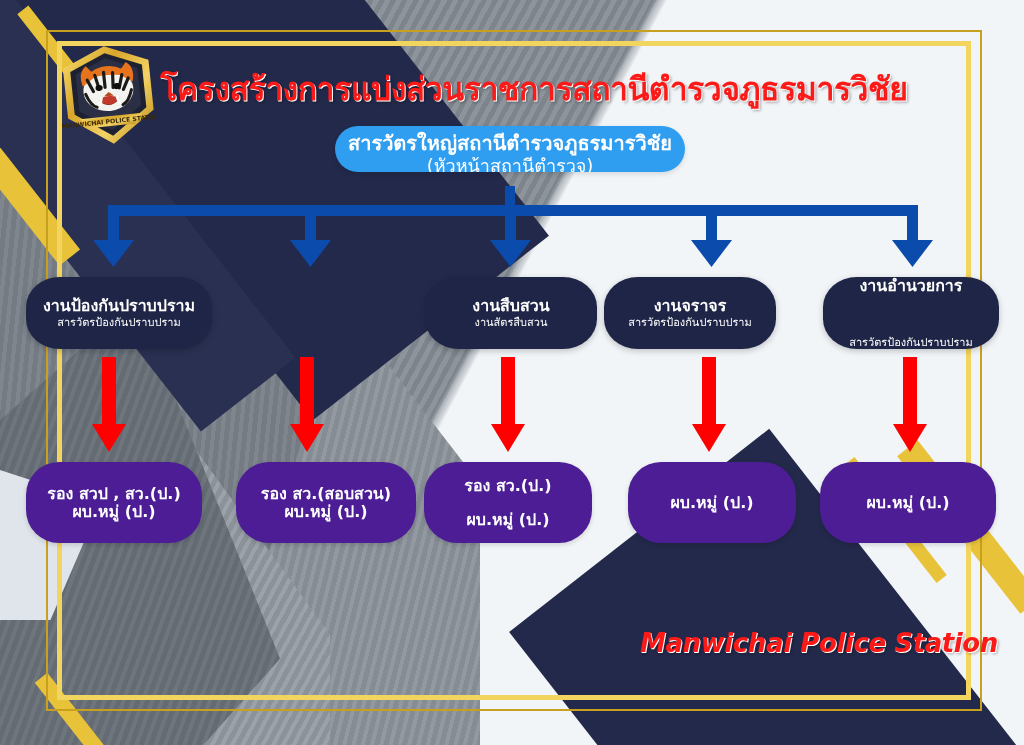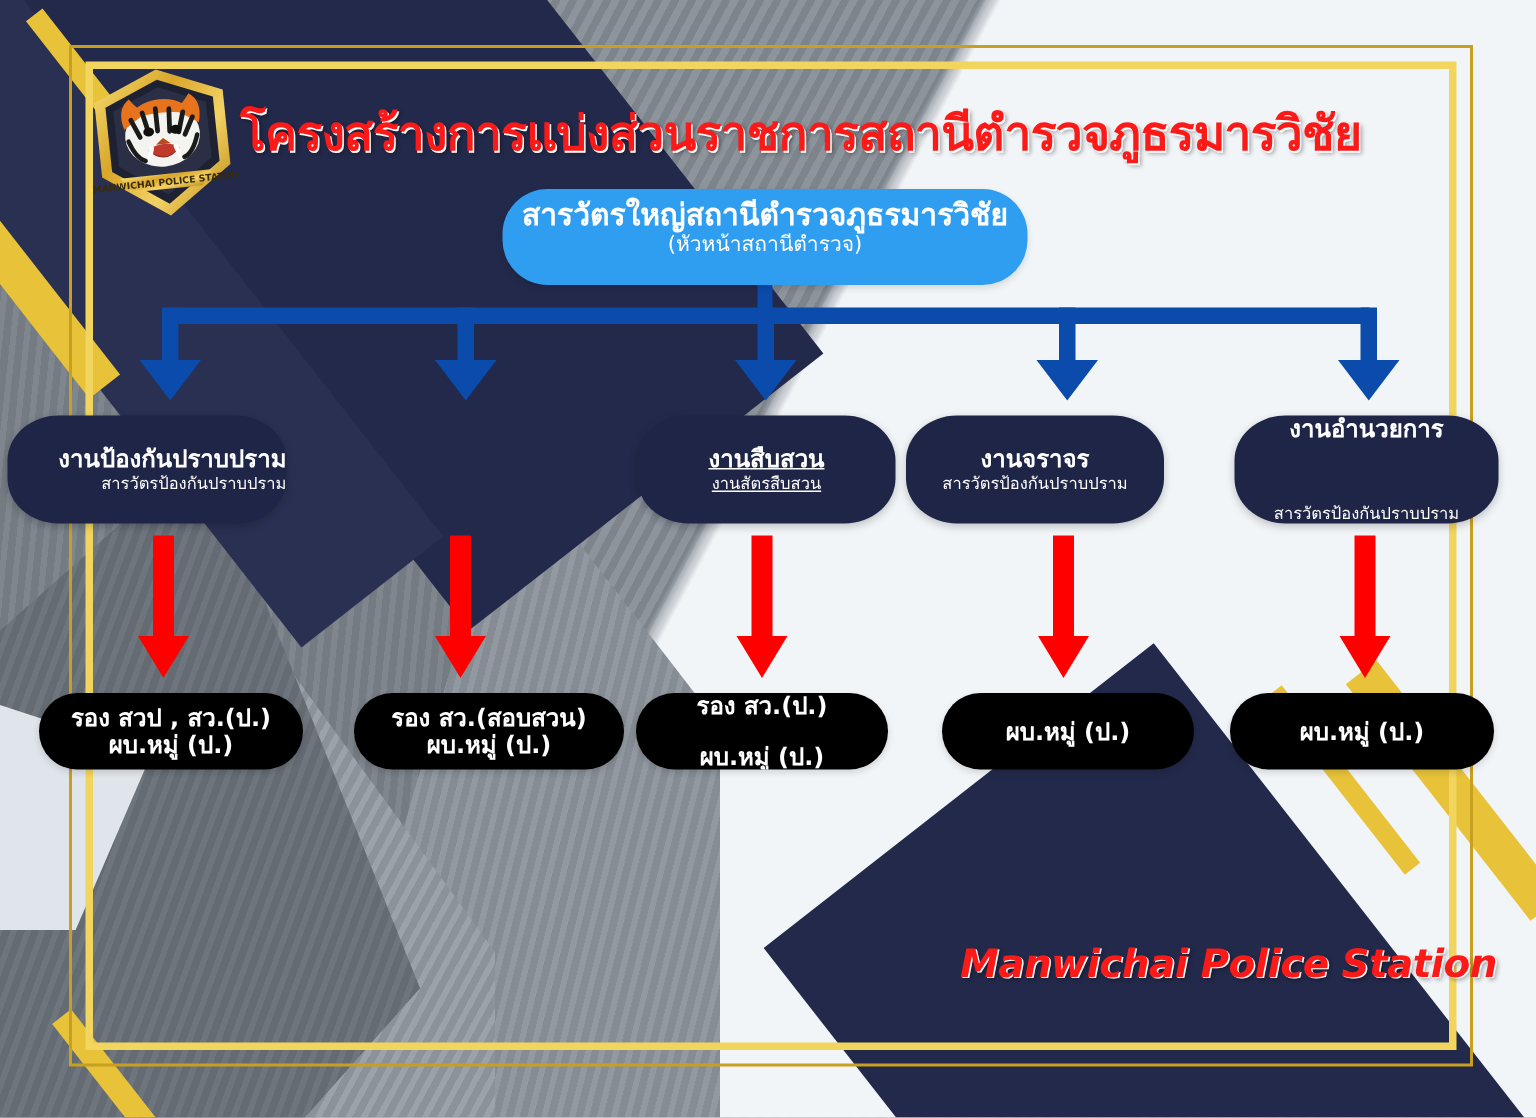--- a/index.html
+++ b/index.html
@@ -116,42 +116,42 @@
     position: absolute; z-index: 6;
     display: flex; flex-direction: column;
     align-items: center; justify-content: center;
     text-align: center; color: #fff;
     overflow: hidden;
   }
   .node .t1 { font-weight: bold; line-height: 1.12; }
   .node .t2 { line-height: 1.1; }
 
   .root-node {
-    left: 335px; top: 126px; width: 350px; height: 64px;
+    left: 335px; top: 126px; width: 350px; height: 46px;
     background: #2f9ef0;
     border-radius: 30px;
     justify-content: flex-start;
     padding-top: 6px;
     box-shadow: 0 2px 5px rgba(0,0,0,.12);
   }
   .root-node .t1 { font-size: 20px; }
-  .root-node .t2 { font-size: 14px; margin-top: 2px; }
+  .root-node .t2 { font-size: 18px; margin-top: 2px; }
 
   .dept-node {
     top: 277px; height: 72px;
     background: #1f2547;
     border-radius: 34px / 30px;
     box-shadow: 0 2px 6px rgba(0,0,0,.22);
   }
   .dept-node .t1 { font-size: 16px; }
   .dept-node .t2 { font-size: 11px; margin-top: 3px; font-weight: normal; }
 
   .rank-node {
-    top: 462px; height: 51px;
-    background: #000000;
+    top: 462px; height: 81px;
+    background: #4c1d95;
     border-radius: 33px;
     box-shadow: 0 2px 5px rgba(0,0,0,.14);
     text-align: center;
   }
   .rank-node .t1 { font-size: 16px; }
   .rank-node .t2 { font-size: 16px; font-weight: bold; }
 
   
   .footer {
     position: absolute; left: 640px; top: 628px; z-index: 9;
@@ -253,25 +253,25 @@
       <rect x="903" y="357" width="14" height="70"></rect>
       <path d="M893 424 h34 l-17 28 z"></path>
     </g>
   </svg>
 
   <div class="node root-node">
     <div class="t1">สารวัตรใหญ่สถานีตำรวจภูธรมารวิชัย</div>
     <div class="t2">(หัวหน้าสถานีตำรวจ)</div>
   </div>
 
-  <div class="node dept-node" style="left:5px; width:186px;align-items:flex-end;">
+  <div class="node dept-node" style="left:26px; width:186px;">
     <div class="t1">งานป้องกันปราบปราม</div>
     <div class="t2">สารวัตรป้องกันปราบปราม</div>
   </div>
-  <div class="node dept-node" style="left:425px; width:172px;text-decoration:underline;">
+  <div class="node dept-node" style="left:425px; width:172px;">
     <div class="t1">งานสืบสวน</div>
     <div class="t2">งานสัตรสืบสวน</div>
   </div>
   <div class="node dept-node" style="left:604px; width:172px;">
     <div class="t1">งานจราจร</div>
     <div class="t2">สารวัตรป้องกันปราบปราม</div>
   </div>
   <div class="node dept-node" style="left:823px; width:176px;justify-content:space-between;">
     <div class="t1">งานอำนวยการ</div>
     <div class="t2">สารวัตรป้องกันปราบปราม</div>

